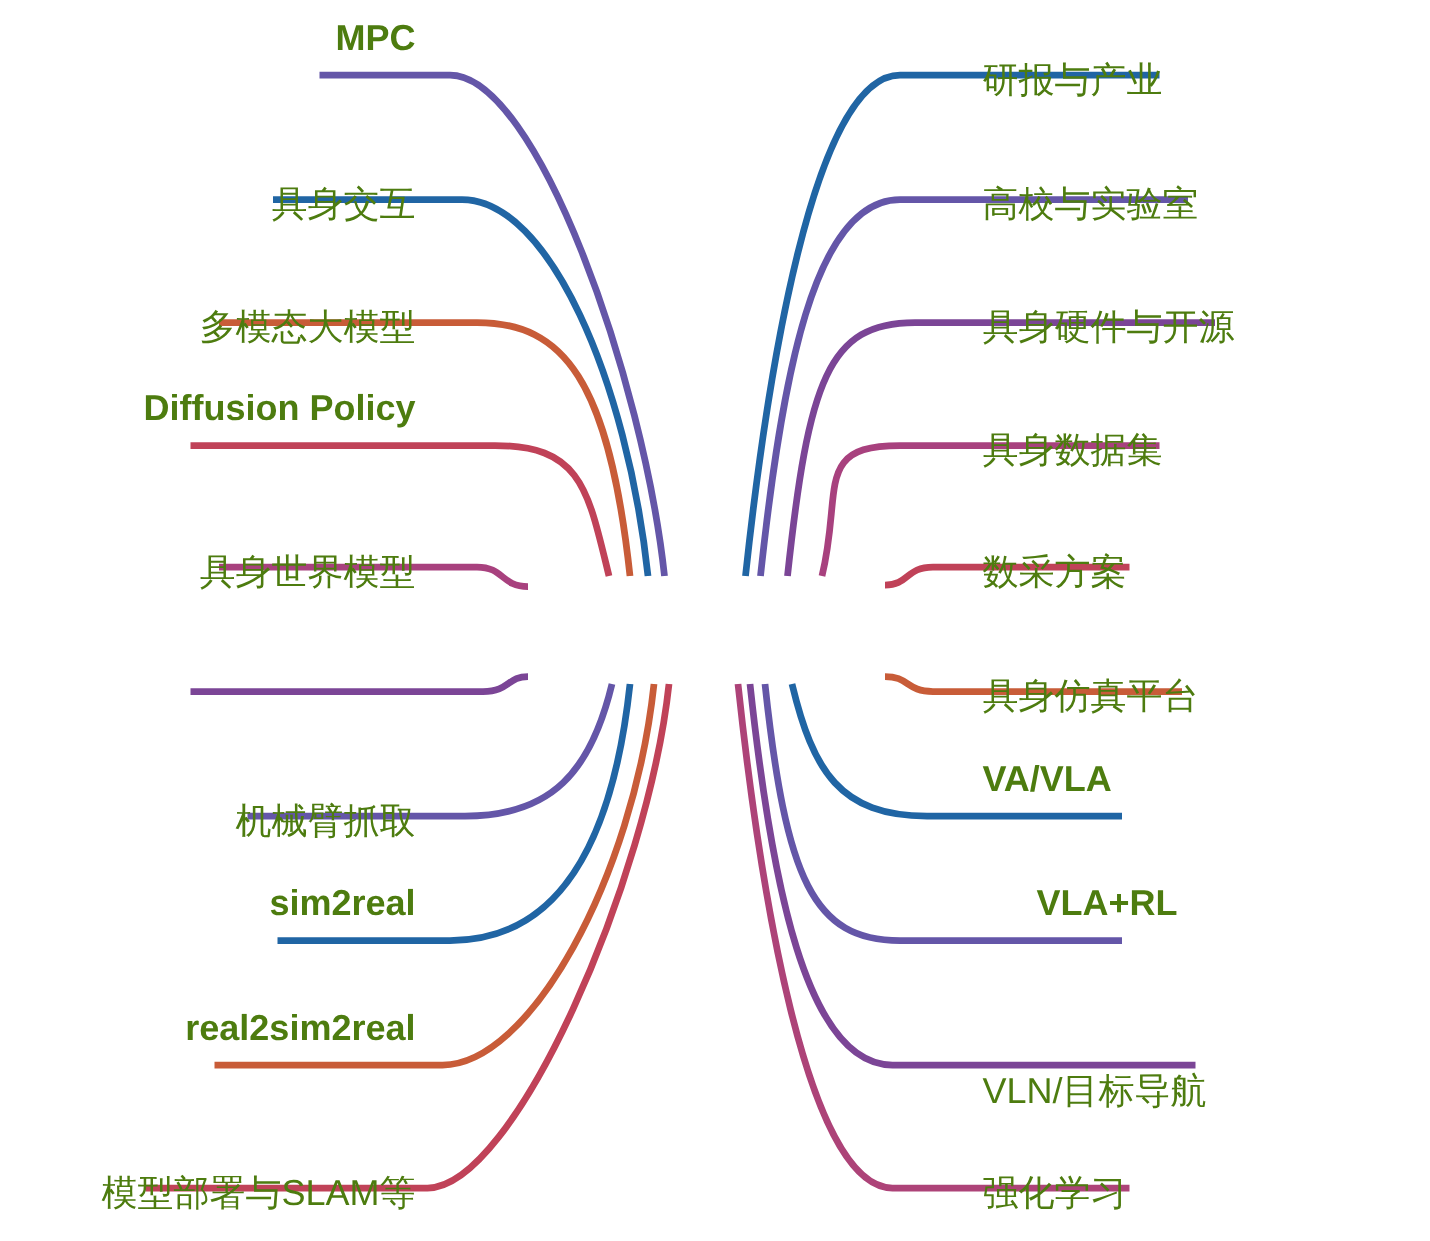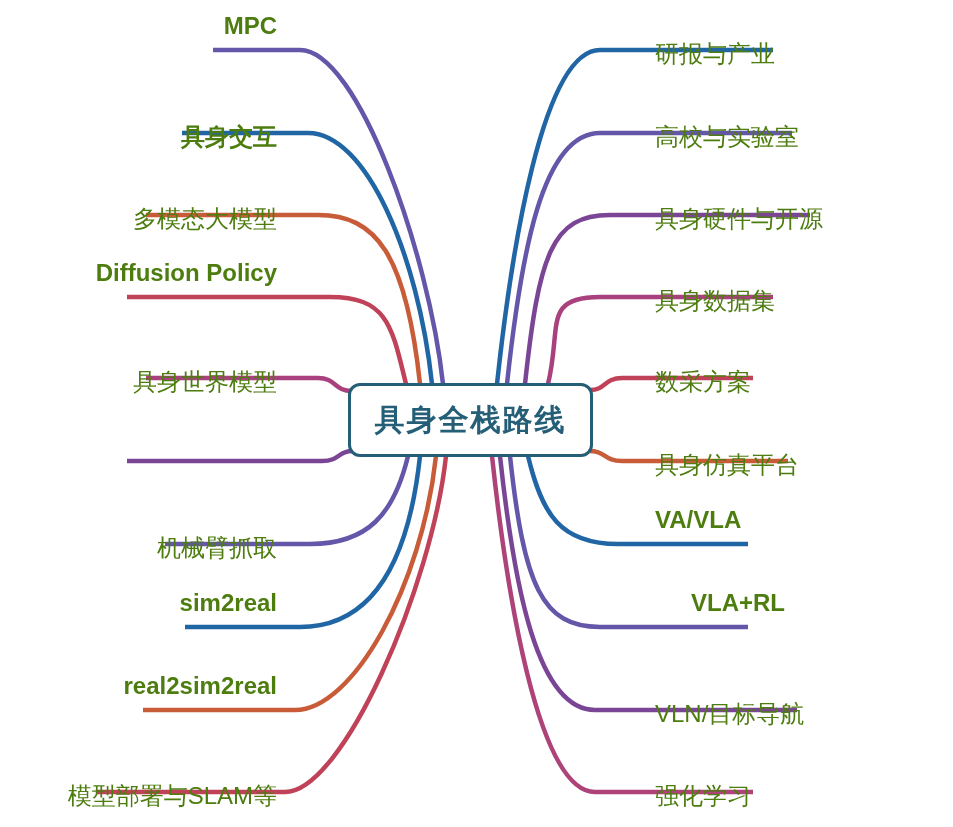--- a/index.html
+++ b/index.html
@@ -46,35 +46,32 @@
       <path d="M810 215 H610 C552 215 539 254 525 384" fill="none" stroke="#7b4596" stroke-width="4.5" stroke-linecap="butt"></path>
       <path d="M773 297 H600 C542 297 562 327 548 384" fill="none" stroke="#a8417e" stroke-width="4.5" stroke-linecap="butt"></path>
       <path d="M753 378 H622 C604 378 606 390 590 390" fill="none" stroke="#c04258" stroke-width="4.5" stroke-linecap="butt"></path>
       <path d="M788 461 H622 C604 461 606 451 590 451" fill="none" stroke="#c85c38" stroke-width="4.5" stroke-linecap="butt"></path>
       <path d="M748 544 H618 C560 544 542 514 528 456" fill="none" stroke="#2065a4" stroke-width="4.5" stroke-linecap="butt"></path>
       <path d="M748 627 H600 C542 627 524 586 510 456" fill="none" stroke="#6456a8" stroke-width="4.5" stroke-linecap="butt"></path>
       <path d="M797 710 H595 C537 710 514 586 500 456" fill="none" stroke="#7b4596" stroke-width="4.5" stroke-linecap="butt"></path>
       <path d="M753 792 H595 C537 792 506 586 492 456" fill="none" stroke="#ad4378" stroke-width="4.5" stroke-linecap="butt"></path>
     </svg>
 
-  <div id="central-node">
-    <span>具身全栈路线</span>
-  </div>
 <div class="branch-label left ascii" style="top: 14px;">MPC</div>
-    <div class="branch-label left cjk" style="top: 97px; font-weight: bold;">具身交互</div>
+    <div class="branch-label left cjk" style="top: 97px;">具身交互</div>
     <div class="branch-label left cjk" style="top: 179px;">多模态大模型</div>
     <div class="branch-label left ascii" style="top: 261px;">Diffusion Policy</div>
     <div class="branch-label left cjk" style="top: 342px;">具身世界模型</div>
     <div class="branch-label left cjk" style="top: 508px;">机械臂抓取</div>
     <div class="branch-label left ascii" style="top: 591px;">sim2real</div>
     <div class="branch-label left ascii" style="top: 674px;">real2sim2real</div>
     <div class="branch-label left cjk" style="top: 756px;">模型部署与SLAM等</div>
     <div class="branch-label right cjk" style="top: 14px;">研报与产业</div>
     <div class="branch-label right cjk" style="top: 97px;">高校与实验室</div>
     <div class="branch-label right cjk" style="top: 179px;">具身硬件与开源</div>
     <div class="branch-label right cjk" style="top: 261px;">具身数据集</div>
     <div class="branch-label right cjk" style="top: 342px;">数采方案</div>
     <div class="branch-label right cjk" style="top: 425px;">具身仿真平台</div>
     <div class="branch-label right ascii" style="top: 508px;">VA/VLA</div>
     <div class="branch-label right ascii" style="top: 591px; margin-left: 36px;">VLA+RL</div>
-    <div class="branch-label right cjk" style="top: 674px;">VLN/目标导航</div>
+    <div class="branch-label right cjk" style="top: 688px;">VLN/目标导航</div>
     <div class="branch-label right cjk" style="top: 756px;">强化学习</div>
   </div>
 
 </body></html>

